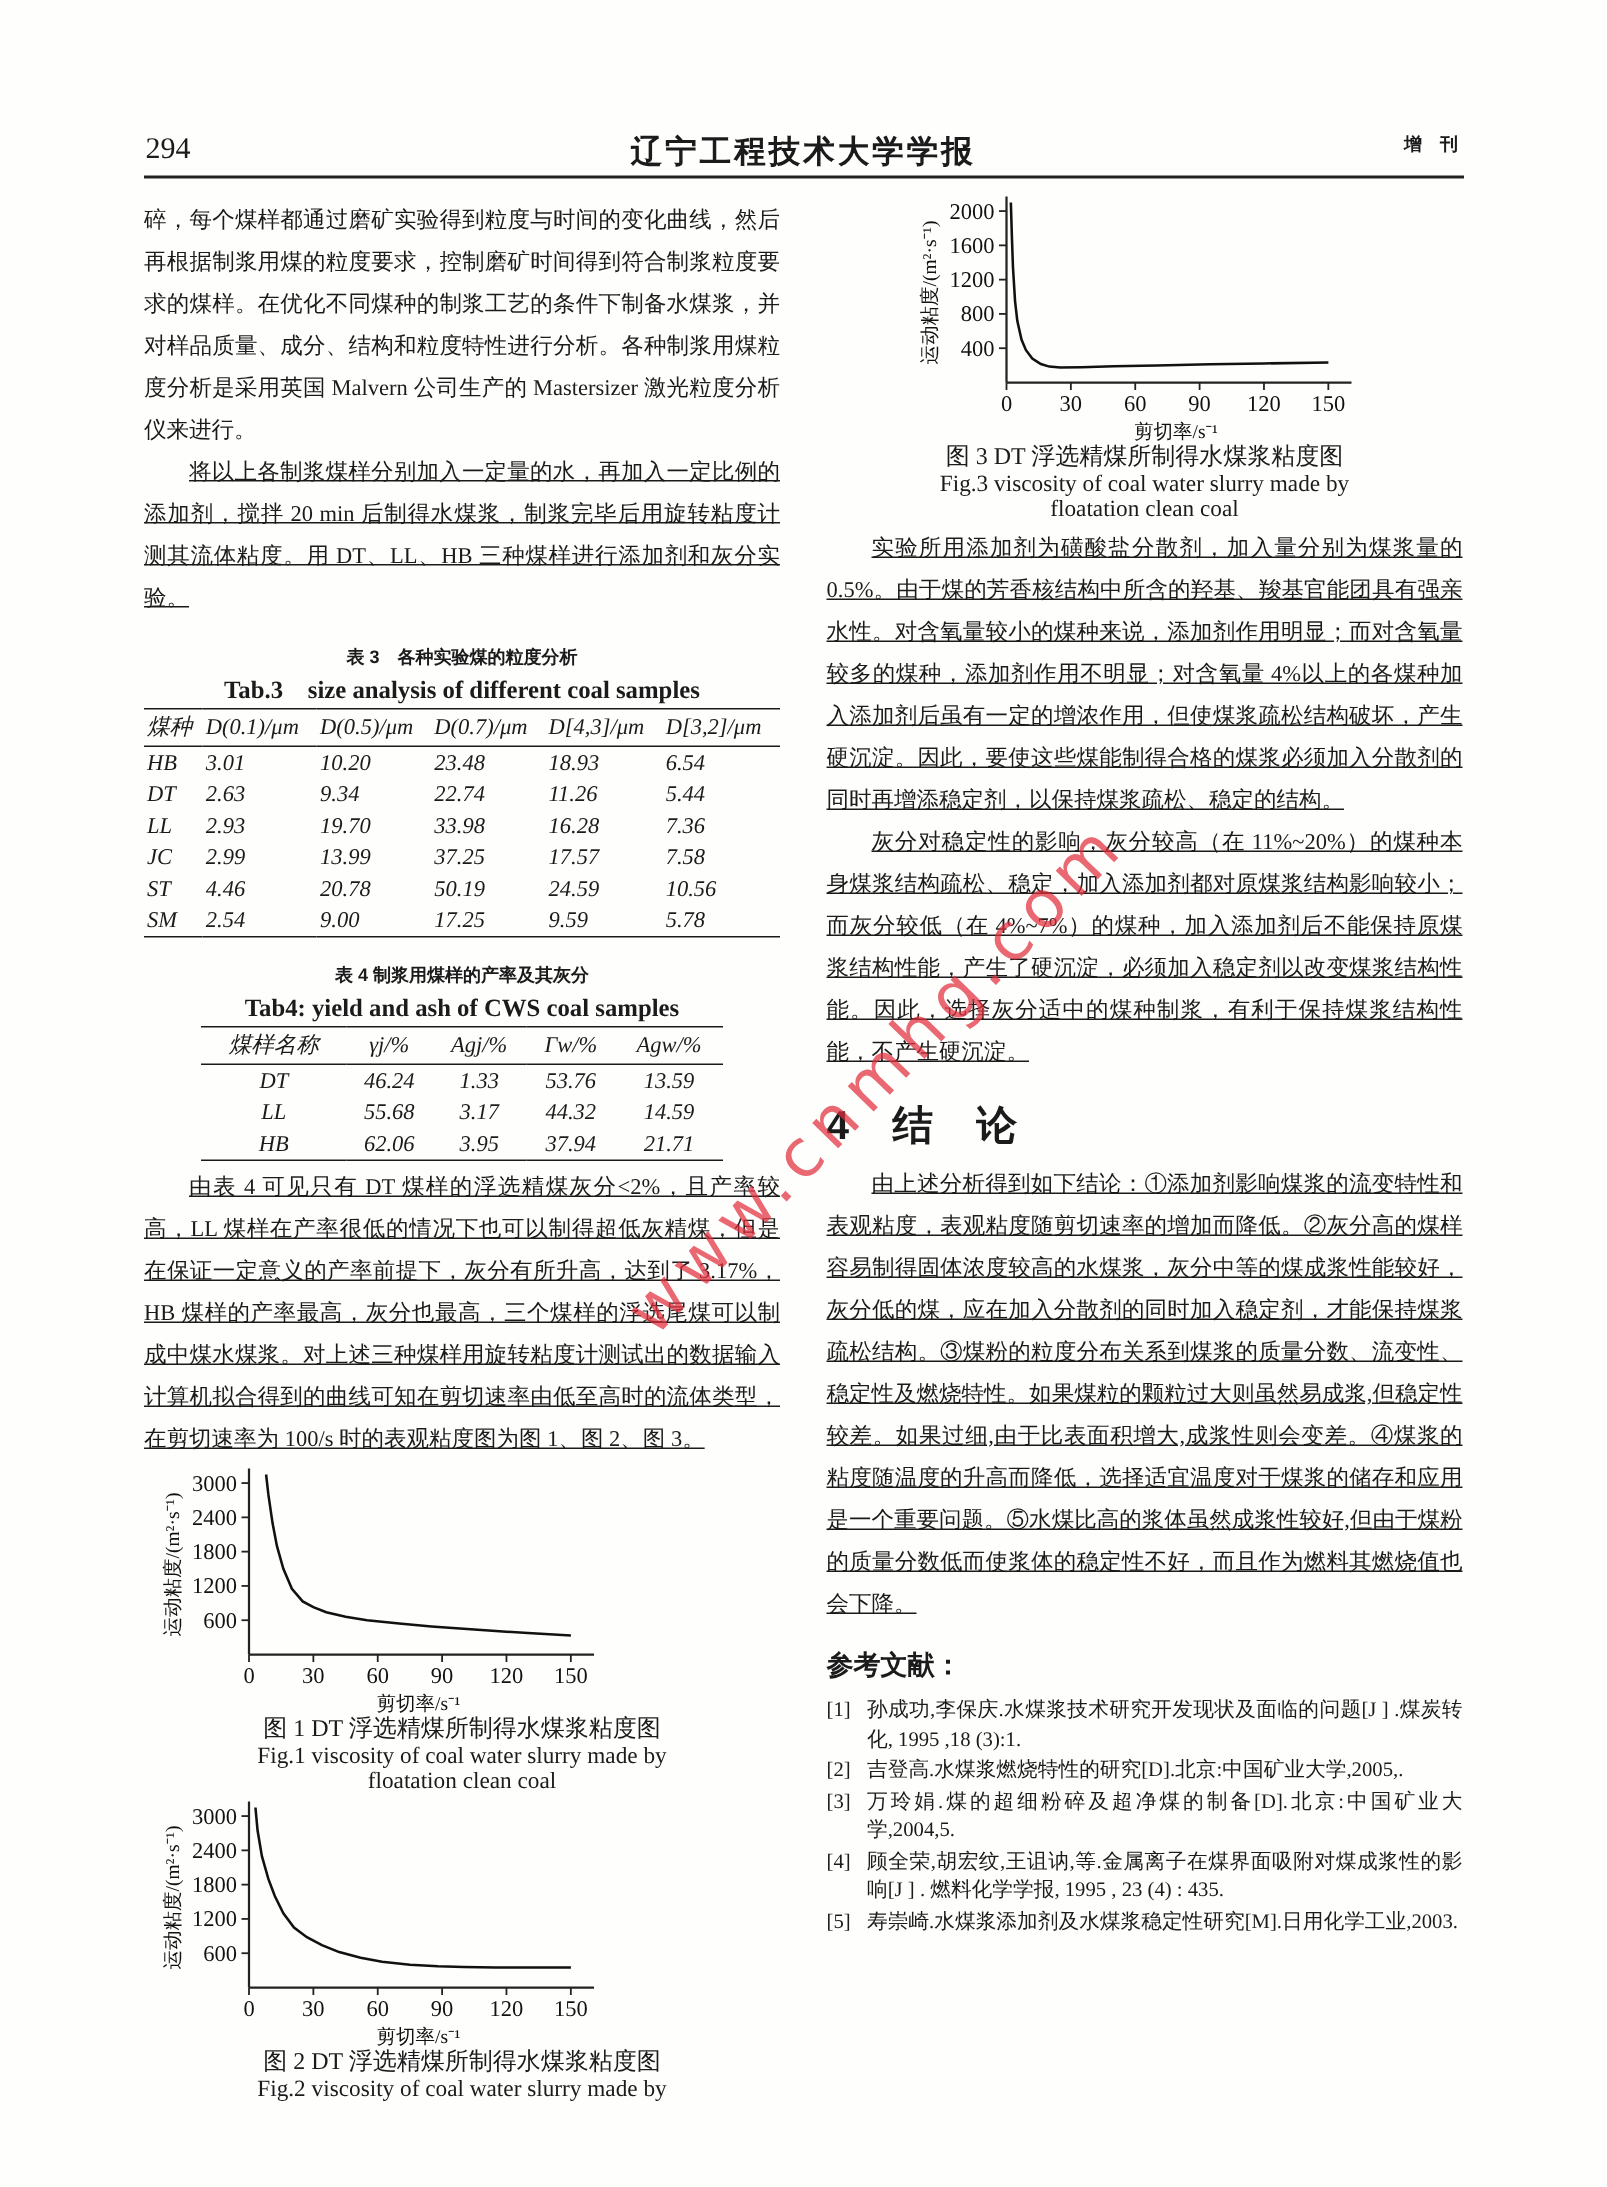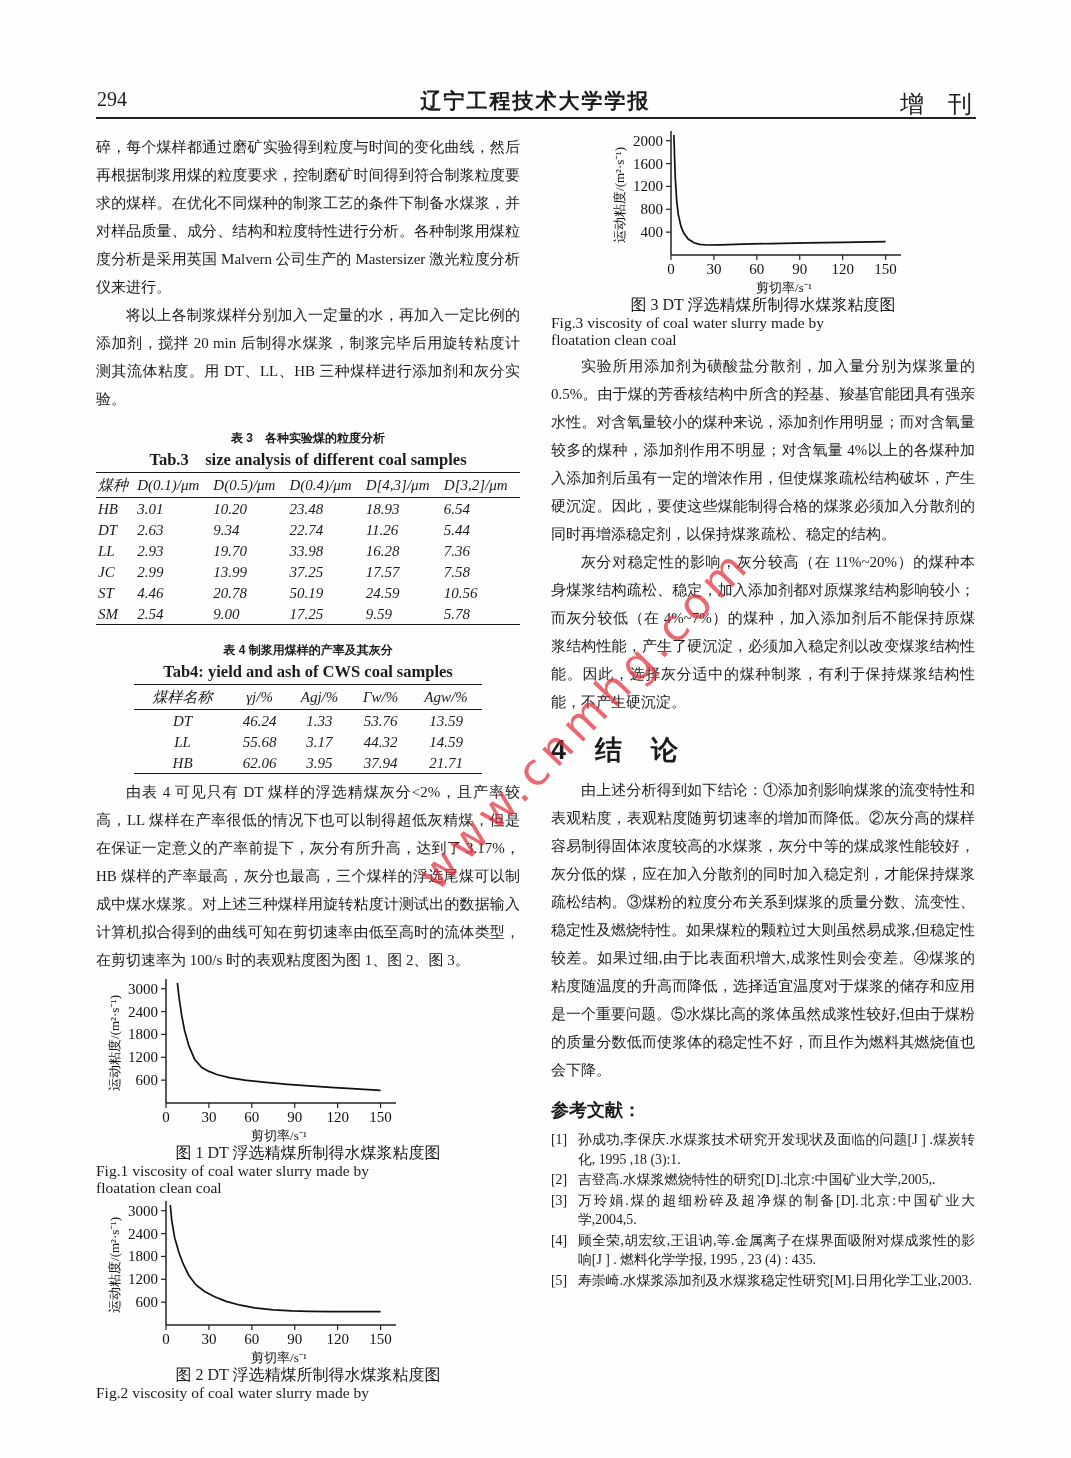--- a/index.html
+++ b/index.html
@@ -2,46 +2,46 @@
 <html><head>
 <meta charset="utf-8">
 <style>
   html,body{margin:0;padding:0;background:#9a9a9a;}
   .page{position:relative;width:1071px;height:1458px;margin:0 auto;background:#fefefd;
         font-family:"Liberation Serif",serif;color:#1b1b1b;overflow:hidden;}
   
   .page-number{position:absolute;left:97px;top:88px;font-size:20px;}
   .journal-title{position:absolute;left:0;right:0;top:87px;text-align:center;font-size:21px;
         font-family:"Liberation Sans",sans-serif;font-weight:600;letter-spacing:2px;}
-  .issue-label{position:absolute;right:99px;top:88px;font-size:24px;
-        font-family:"Liberation Sans",sans-serif;font-weight:400;text-align:right;}
+  .issue-label{position:absolute;right:99px;top:88px;font-size:12px;
+        font-family:"Liberation Sans",sans-serif;font-weight:700;text-align:right;}
   .header-rule{position:absolute;left:96px;right:95px;top:117px;border-top:2.4px solid #222;}
   
   .col{position:absolute;width:424px;}
   .col-left{left:96px;top:133px;}
   .col-right{left:551px;top:126px;}
   .para{font-size:15px;line-height:28px;text-align:justify;margin:0;}
-  .indent{text-indent:2em;}
+  .indent{text-indent:2em;text-decoration:underline;}
   
   .tbl-title-cn{text-align:center;font-size:12px;line-height:22px;margin-top:14px;
         font-family:"Liberation Sans",sans-serif;font-weight:600;}
   .tbl-title-en{text-align:center;font-size:16.5px;line-height:21px;font-weight:bold;}
   .datatable{border-collapse:collapse;font-size:15px;line-height:18px;margin-top:2px;font-style:italic;}
   .t3{width:100%;} .t3 td{text-align:left;}
   .t4{width:82%;margin-left:auto;margin-right:auto;} .t4 td{text-align:center;}
   .datatable td{padding:1.5px 2px;}
   .datatable tr.hrow td{border-top:1.8px solid #1a1a1a;border-bottom:1.3px solid #1a1a1a;padding:3px 2px;}
   .datatable tr.drow:last-child td{border-bottom:1.8px solid #1a1a1a;}
   
   .figure{margin-top:3px;}
   .figure svg{display:block;overflow:visible;}
   .fig12 svg{margin-left:8px;}
   .fig3 svg{margin-left:58px;}
   .fig-cap-cn{text-align:center;font-size:16px;line-height:18px;margin-top:1px;}
-  .fig-cap-en{font-size:15.5px;line-height:17px;}
+  .fig-cap-en{text-align:center;font-size:15.5px;line-height:17px;}
   .tick{font:15px "Liberation Serif",serif;fill:#111;}
   .axlabel{font:13px "Liberation Serif",serif;fill:#111;}
   
   .section-heading{font-family:"Liberation Sans",sans-serif;font-weight:bold;font-size:27px;
         margin:16px 0 8px 0;letter-spacing:1px;}
   .refs-heading{font-family:"Liberation Sans",sans-serif;font-weight:bold;font-size:18px;margin:14px 0 8px 0;}
   .ref-list{margin:0;padding:0;list-style:none;font-size:13.8px;line-height:19.5px;}
   .ref-item{display:flex;margin-bottom:1px;}
   .ref-marker{flex:none;width:27px;}
   .ref-text{flex:1;text-align:justify;}
@@ -70,21 +70,21 @@
     <div>
       <div class="tbl-title-cn">表 3　各种实验煤的粒度分析</div>
       <div class="tbl-title-en">Tab.3　size analysis of different coal samples</div>
       <div>
           <table class="datatable t3">
             <tbody>
               <tr class="hrow">
                 <td>煤种</td>
                 <td>D(0.1)/μm</td>
                 <td>D(0.5)/μm</td>
-                <td>D(0.4)/μm</td>
+                <td>D(0.7)/μm</td>
                 <td>D[4,3]/μm</td>
                 <td>D[3,2]/μm</td>
               </tr>
               <tr class="drow">
                 <td>HB</td>
                 <td>3.01</td>
                 <td>10.20</td>
                 <td>23.48</td>
                 <td>18.93</td>
                 <td>6.54</td>

